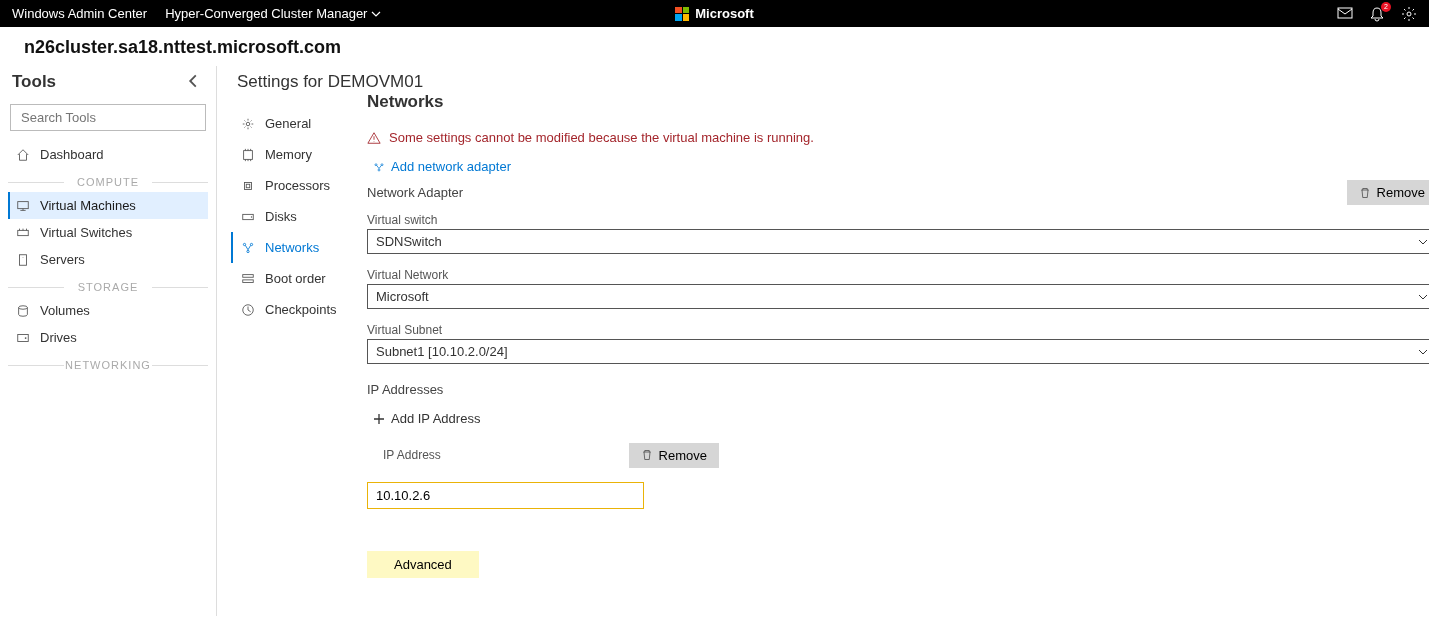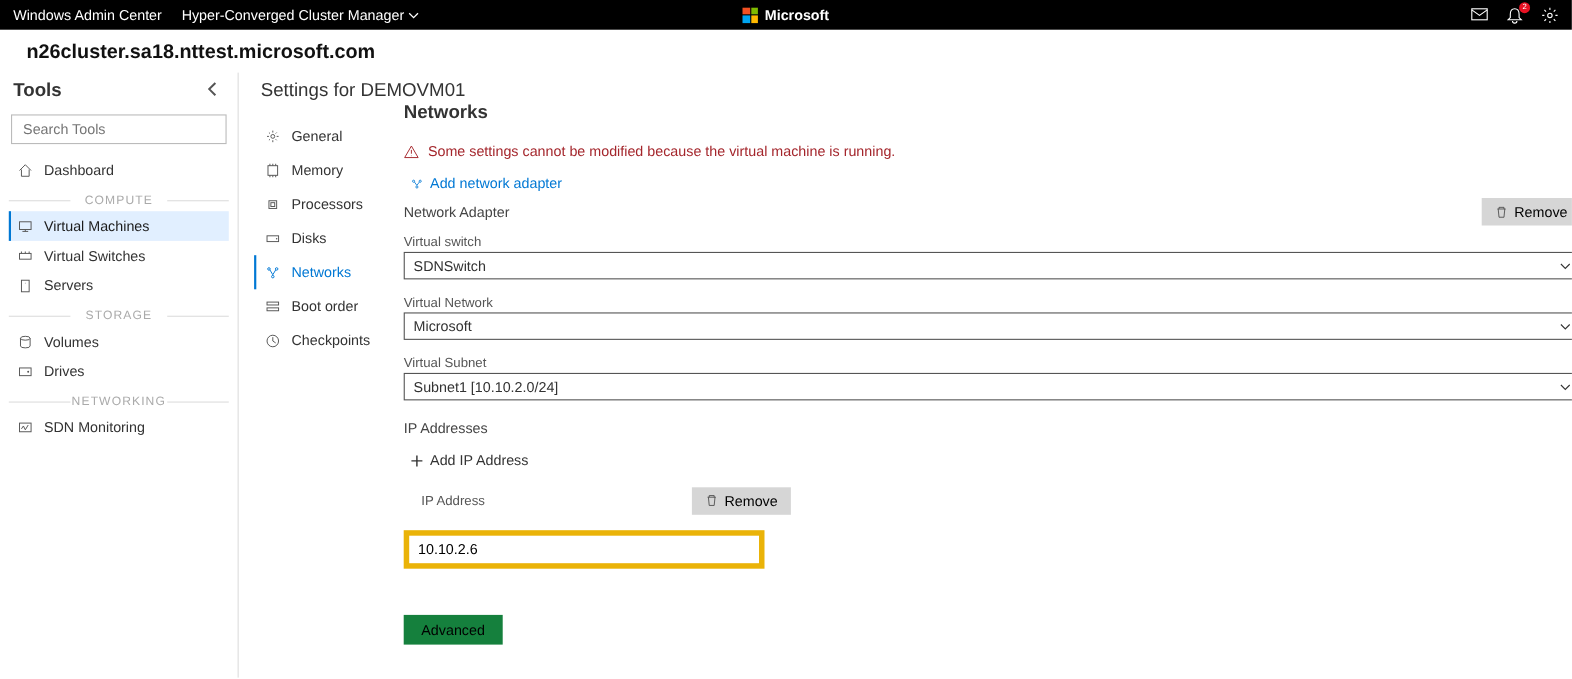--- a/index.html
+++ b/index.html
@@ -64,25 +64,25 @@
   .section-label { font-size:13px; color:#444; margin:4px 0 4px 0; }
   .field-label { font-size:12px; color:#555; margin:8px 0 2px 0; }
 
   .select { border:1px solid #555; width:1070px; display:flex; align-items:center; justify-content:space-between; padding:4px 8px; font-size:13px; cursor:pointer; background:#fff; }
   .select .chev { width:10px; height:10px; }
 
   .row-header { display:flex; align-items:center; justify-content:space-between; width:1070px; }
   .remove-btn { background:#d6d6d6; border:none; padding:5px 12px; font-size:13px; display:flex; align-items:center; gap:6px; cursor:pointer; }
   .remove-btn .trash { width:12px; height:12px; }
 
-  .textinput { border:5px solid #eab308; width:328px; padding:5px 8px; font-size:13px; }
+  .textinput { border:1px solid #eab308; width:277px; padding:5px 8px; font-size:13px; }
 
   .ip-row { display:flex; align-items:center; gap:8px; width:352px; justify-content:space-between; }
 
-  .adv-btn { background:#15803d; border:none; padding:6px 16px; font-size:13px; margin-top:42px; cursor:pointer; }
+  .adv-btn { background:#fef9c3; border:none; padding:6px 27px; font-size:13px; margin-top:42px; cursor:pointer; }
 
 </style>
 </head>
 <body>
 
 <div class="topbar">
   <div class="topbar-left">
     <span class="topbar-item">Windows Admin Center</span>
     <span class="topbar-item">
       <span>Hyper-Converged Cluster Manager</span>
@@ -188,27 +188,20 @@
     <div class="tool-item">
       <svg class="ticon2" viewBox="0 0 16 16">
           <rect x="2" y="4" width="12" height="8" fill="none" stroke="#555"></rect>
           <circle cx="11" cy="8" r="1" fill="#555"></circle>
         </svg>
       <span>Drives</span>
     </div>
 
     <div class="tool-group">NETWORKING</div>
 
-    <div class="tool-item">
-      <svg class="ticon2" viewBox="0 0 16 16">
-          <rect x="2" y="3" width="12" height="9" fill="none" stroke="#555"></rect>
-          <path d="M4 9 L6 6 L8 10 L11 5" fill="none" stroke="#555"></path>
-        </svg>
-      <span>SDN Monitoring</span>
-    </div>
   </div>
 
   <div class="col-settings">
     <div class="settings-title">Settings for DEMOVM01</div>
 
     <div class="settings-item">
       <svg class="sicn" viewBox="0 0 16 16">
           <circle cx="8" cy="8" r="2" fill="none" stroke="currentColor"></circle>
           <path d="M8 2 L8 4 M8 12 L8 14 M2 8 L4 8 M12 8 L14 8 M4 4 L5 5 M11 11 L12 12 M4 12 L5 11 M11 5 L12 4" stroke="currentColor"></path>
         </svg>

